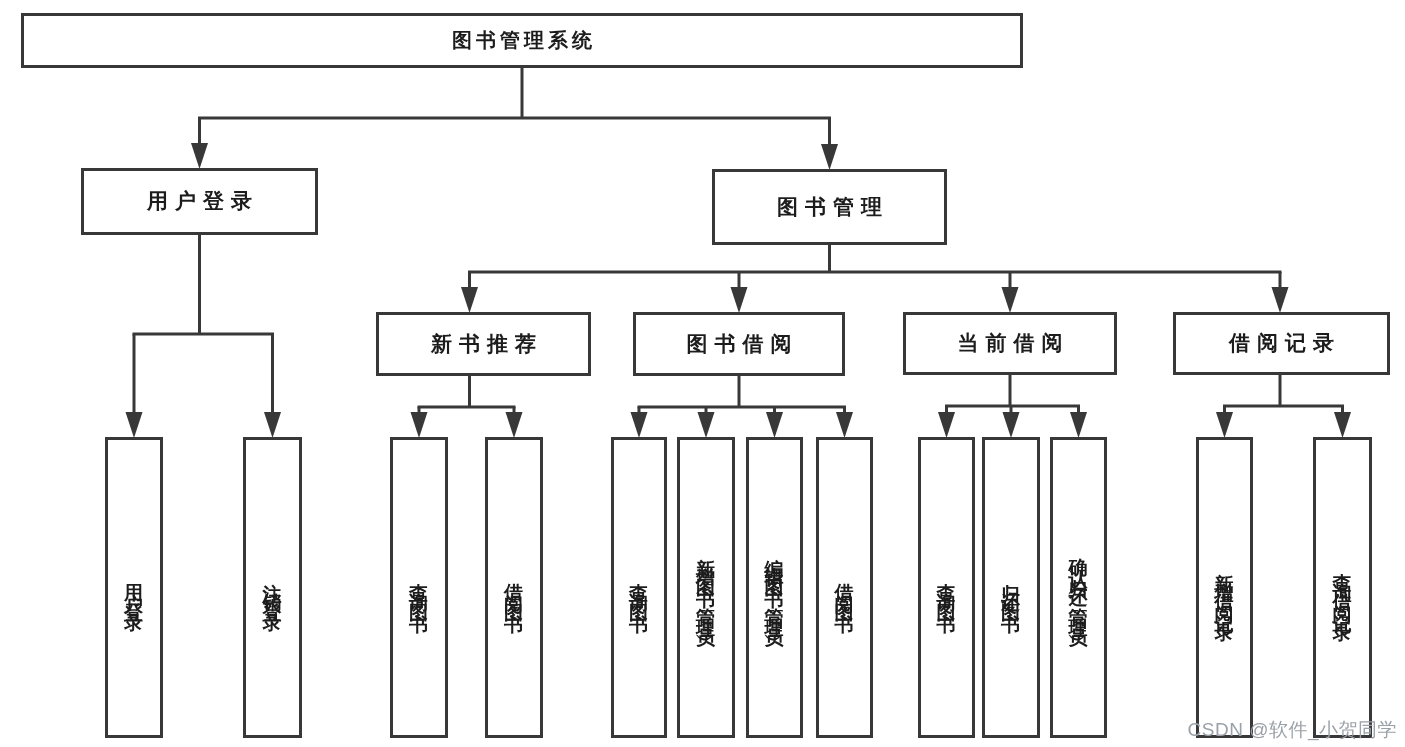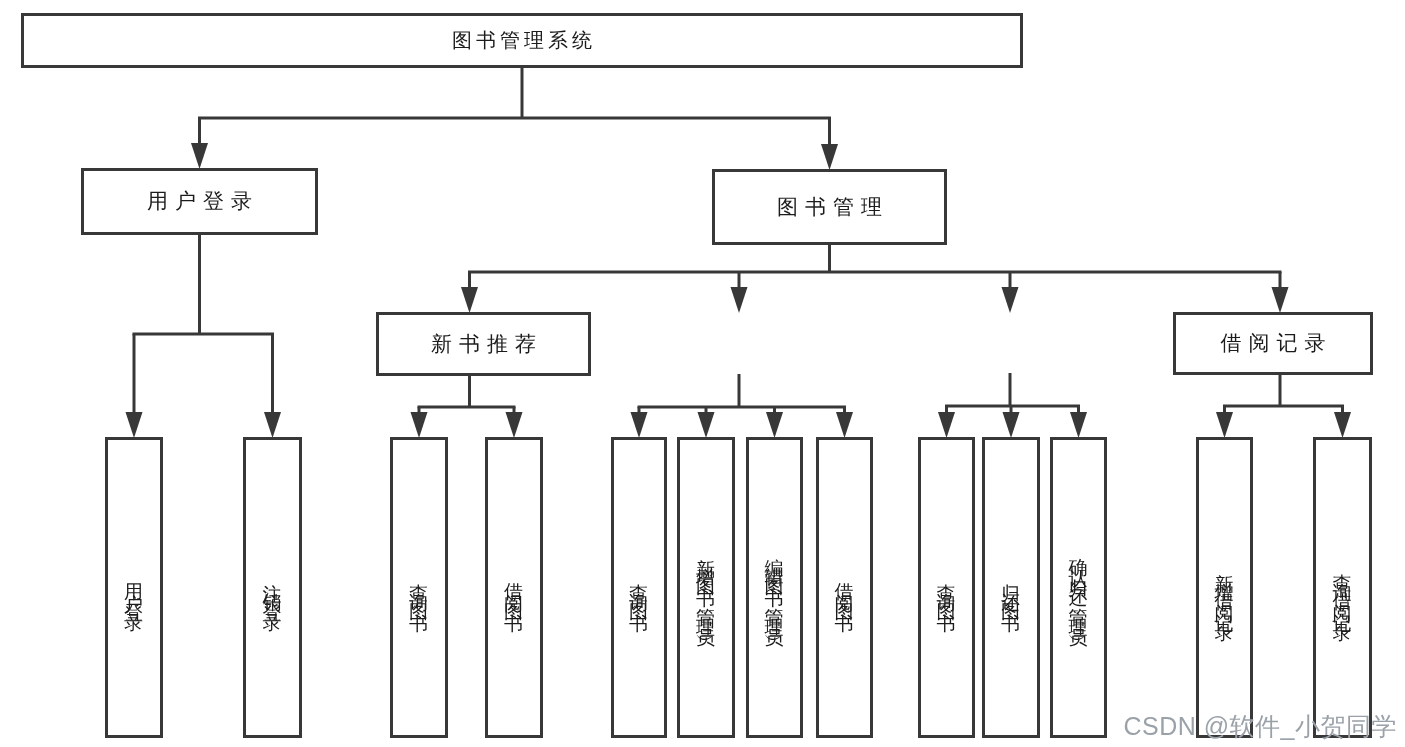--- a/index.html
+++ b/index.html
@@ -25,20 +25,21 @@
     background: #ffffff;
     display: flex;
     align-items: center;
     justify-content: center;
     z-index: 2;
   }
   .node .node-label {
     color: var(--text, #1c1c1c);
     white-space: nowrap;
     line-height: 1.15;
+    font-weight: bold;
   }
   .node.horizontal .node-label {
     font-size: 21px;
     letter-spacing: 7px;
     padding-left: 7px; 
   }
   .node.root .node-label {
     font-size: 20px;
     letter-spacing: 4px;
     padding-left: 4px;
@@ -47,21 +48,21 @@
     writing-mode: vertical-rl;
     text-orientation: mixed;
     font-size: 19px;
     letter-spacing: 10px;
     line-height: 1;
   }
   .watermark {
     position: absolute;
     right: 8px;
     bottom: 4px;
-    font-size: 25px;
+    font-size: 19px;
     letter-spacing: 0.5px;
     color: var(--wm, rgba(154, 161, 168, 0.95));
     z-index: 3;
     white-space: nowrap;
   }
 </style>
 </head>
 <body>
 
 <div class="stage" style="--line: #383838; --text: #1c1c1c; --bg: #ffffff; --wm: #9aa1a8;">
@@ -131,21 +132,27 @@
     </div>
     <div class="node vertical" style="left: 105px; top: 437px; width: 58px; height: 301px;">
       <span class="node-label">用户登录</span>
     </div>
     <div class="node vertical" style="left: 243px; top: 437px; width: 59px; height: 301px;">
       <span class="node-label">注销登录</span>
     </div>
     <div class="node horizontal" style="left: 376px; top: 312px; width: 215px; height: 64px;">
       <span class="node-label">新书推荐</span>
     </div>
-    <div class="node horizontal" style="left: 1173px; top: 312px; width: 200px; height: 63px;">
+    <div class="node horizontal" style="left: 633px; top: 312px; width: 212px; height: 64px;">
+      <span class="node-label">图书借阅</span>
+    </div>
+    <div class="node horizontal" style="left: 903px; top: 312px; width: 214px; height: 63px;">
+      <span class="node-label">当前借阅</span>
+    </div>
+    <div class="node horizontal" style="left: 1173px; top: 312px; width: 217px; height: 63px;">
       <span class="node-label">借阅记录</span>
     </div>
     <div class="node vertical" style="left: 390px; top: 437px; width: 58px; height: 301px;">
       <span class="node-label">查询图书</span>
     </div>
     <div class="node vertical" style="left: 485px; top: 437px; width: 58px; height: 301px;">
       <span class="node-label">借阅图书</span>
     </div>
     <div class="node vertical" style="left: 611px; top: 437px; width: 56px; height: 301px;">
       <span class="node-label">查询图书</span>

